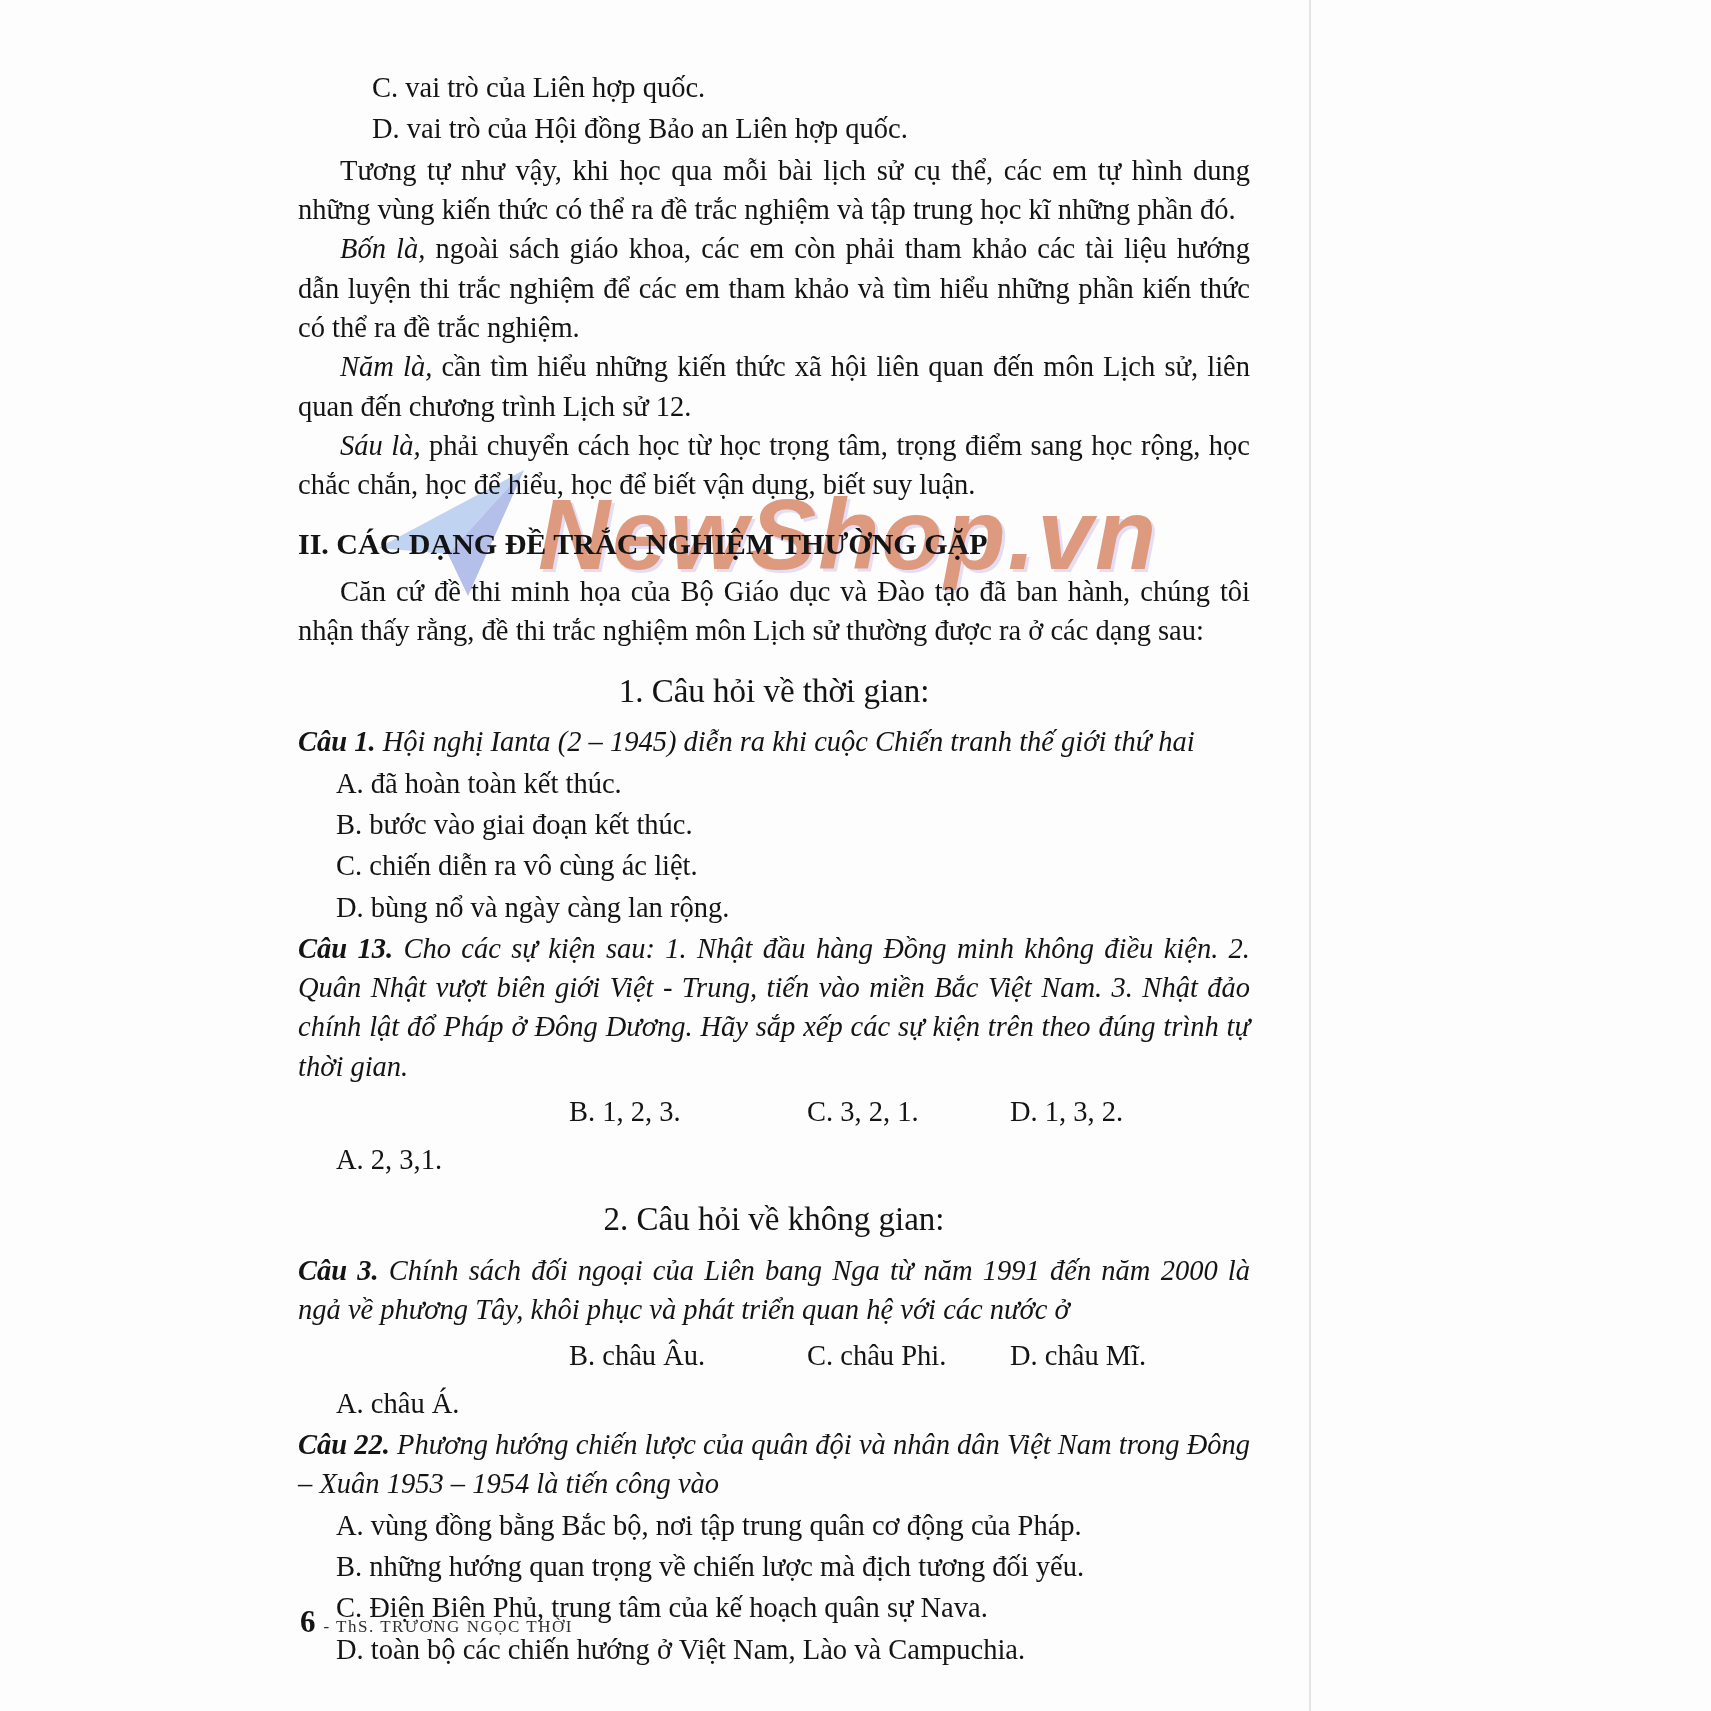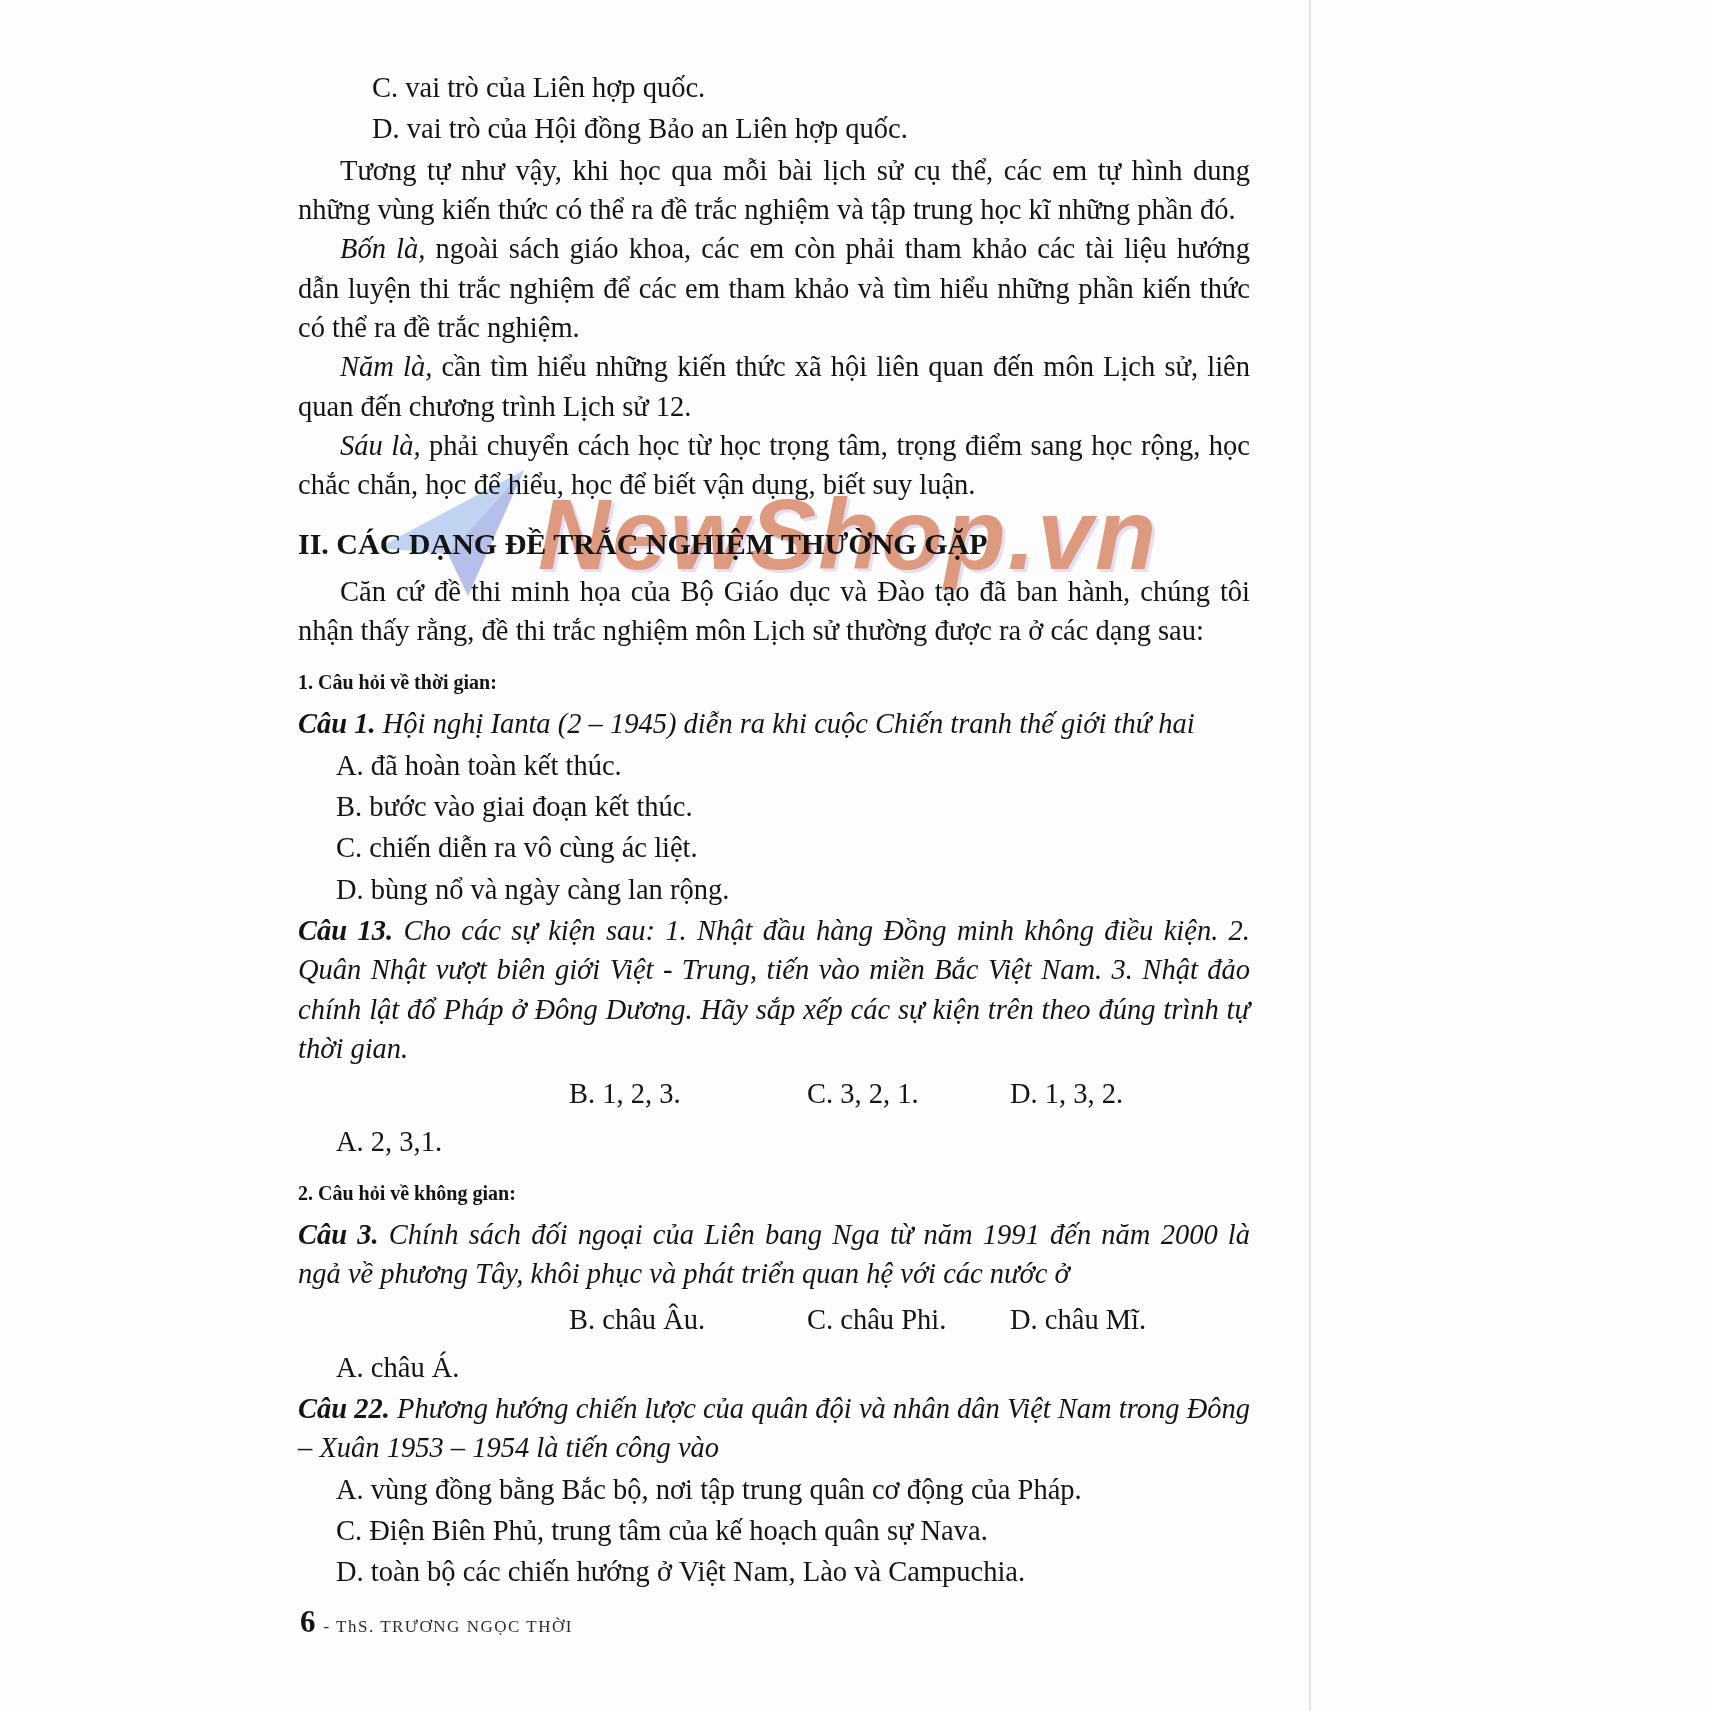--- a/index.html
+++ b/index.html
@@ -39,21 +39,21 @@
   .options-list .opt-line{padding-left:38px;margin:2px 0;}
   .para{
     text-align:justify;text-indent:42px;margin:6px 0;
   }
   .lead{font-style:italic;margin-top:40px;}
   .heading{
     font-weight:bold;font-size:30px;margin:18px 0 8px;
     font-family:"Liberation Serif", serif;
   }
   .subheading{
-    font-weight:bold;font-size:20px;margin:18px 0 8px;
+    font-weight:normal;font-size:33px;margin:18px 0 8px;text-align:center;
   }
   .question{text-align:justify;margin:7px 0 2px;font-style:italic;}
   .qlabel{font-weight:bold;}
   .options-row{
     display:flex;padding-left:38px;margin:6px 0 2px;
   }
   .options-row .opt-cell:nth-child(1){width:233px;margin-top:48px;}
   .options-row .opt-cell:nth-child(2){width:238px;}
   .options-row .opt-cell:nth-child(3){width:203px;}
   .footer{
@@ -111,20 +111,21 @@
       <p class="question"><b class="qlabel">Câu 3.</b> Chính sách đối ngoại của Liên bang Nga từ năm 1991 đến năm 2000 là ngả về phương Tây, khôi phục và phát triển quan hệ với các nước ở</p>
       <div class="options-row">
         <span class="opt-cell">A. châu Á.</span>
         <span class="opt-cell">B. châu Âu.</span>
         <span class="opt-cell">C. châu Phi.</span>
         <span class="opt-cell">D. châu Mĩ.</span>
       </div>
       <p class="question"><b class="qlabel">Câu 22.</b> Phương hướng chiến lược của quân đội và nhân dân Việt Nam trong Đông – Xuân 1953 – 1954 là tiến công vào</p>
       <div class="options-list">
         <div class="opt-line">A. vùng đồng bằng Bắc bộ, nơi tập trung quân cơ động của Pháp.</div>
+        <div class="opt-line">B. những hướng quan trọng về chiến lược mà địch tương đối yếu.</div>
         <div class="opt-line">C. Điện Biên Phủ, trung tâm của kế hoạch quân sự Nava.</div>
         <div class="opt-line">D. toàn bộ các chiến hướng ở Việt Nam, Lào và Campuchia.</div>
       </div>
     </div>
 </div>
 
 <div class="footer">
   <span class="num">6</span>
   <span class="author">- ThS. TRƯƠNG NGỌC THỜI</span>
 </div>

